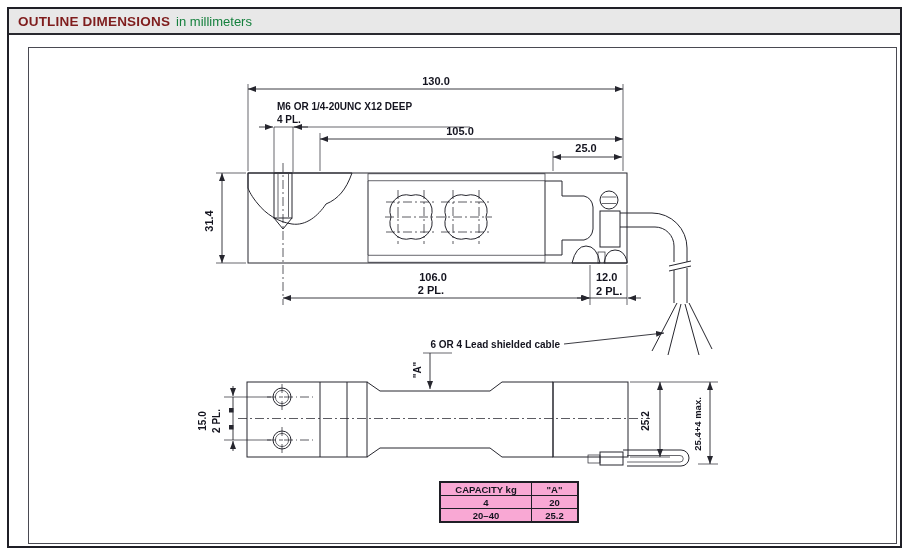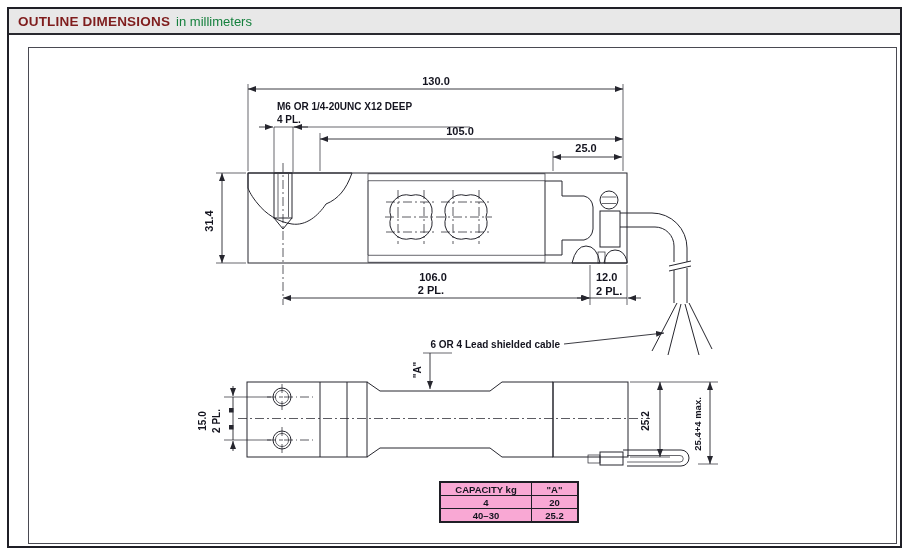--- a/index.html
+++ b/index.html
@@ -221,18 +221,18 @@
         <th class="c1">CAPACITY kg</th>
         <th class="c2">"A"</th>
       </tr>
     </thead>
     <tbody>
       <tr>
         <td>4</td>
         <td>20</td>
       </tr>
       <tr>
-        <td>40–30</td>
+        <td>20–40</td>
         <td>25.2</td>
       </tr>
     </tbody>
   </table>
 </div>
 
 </body></html>

